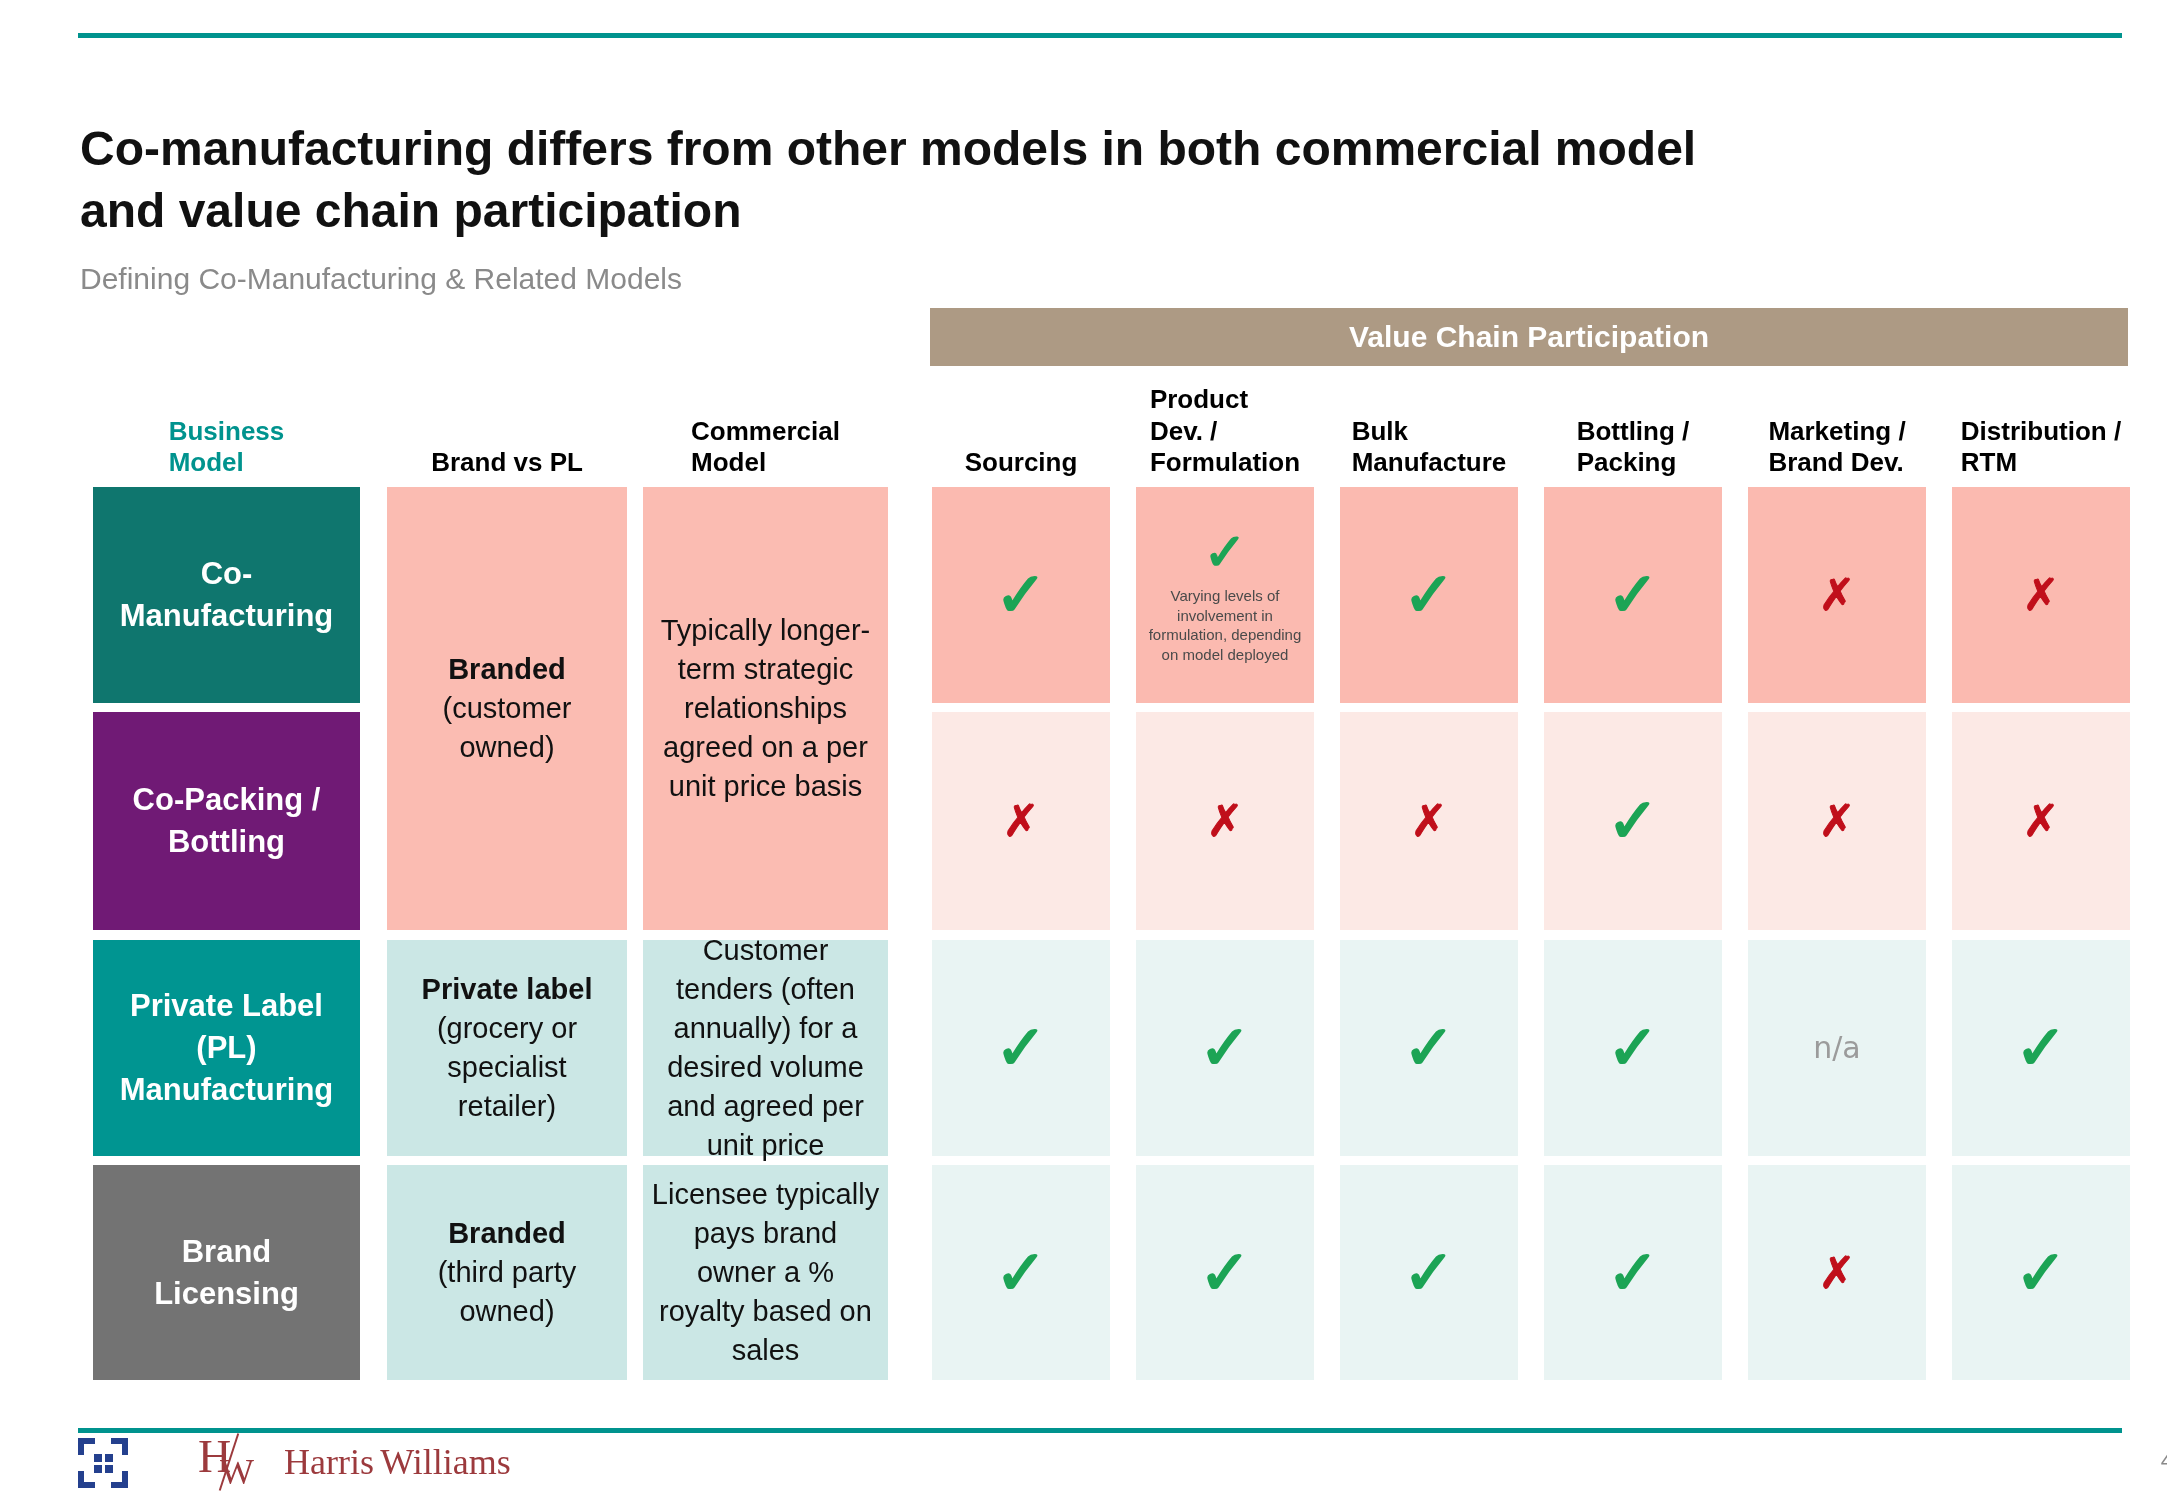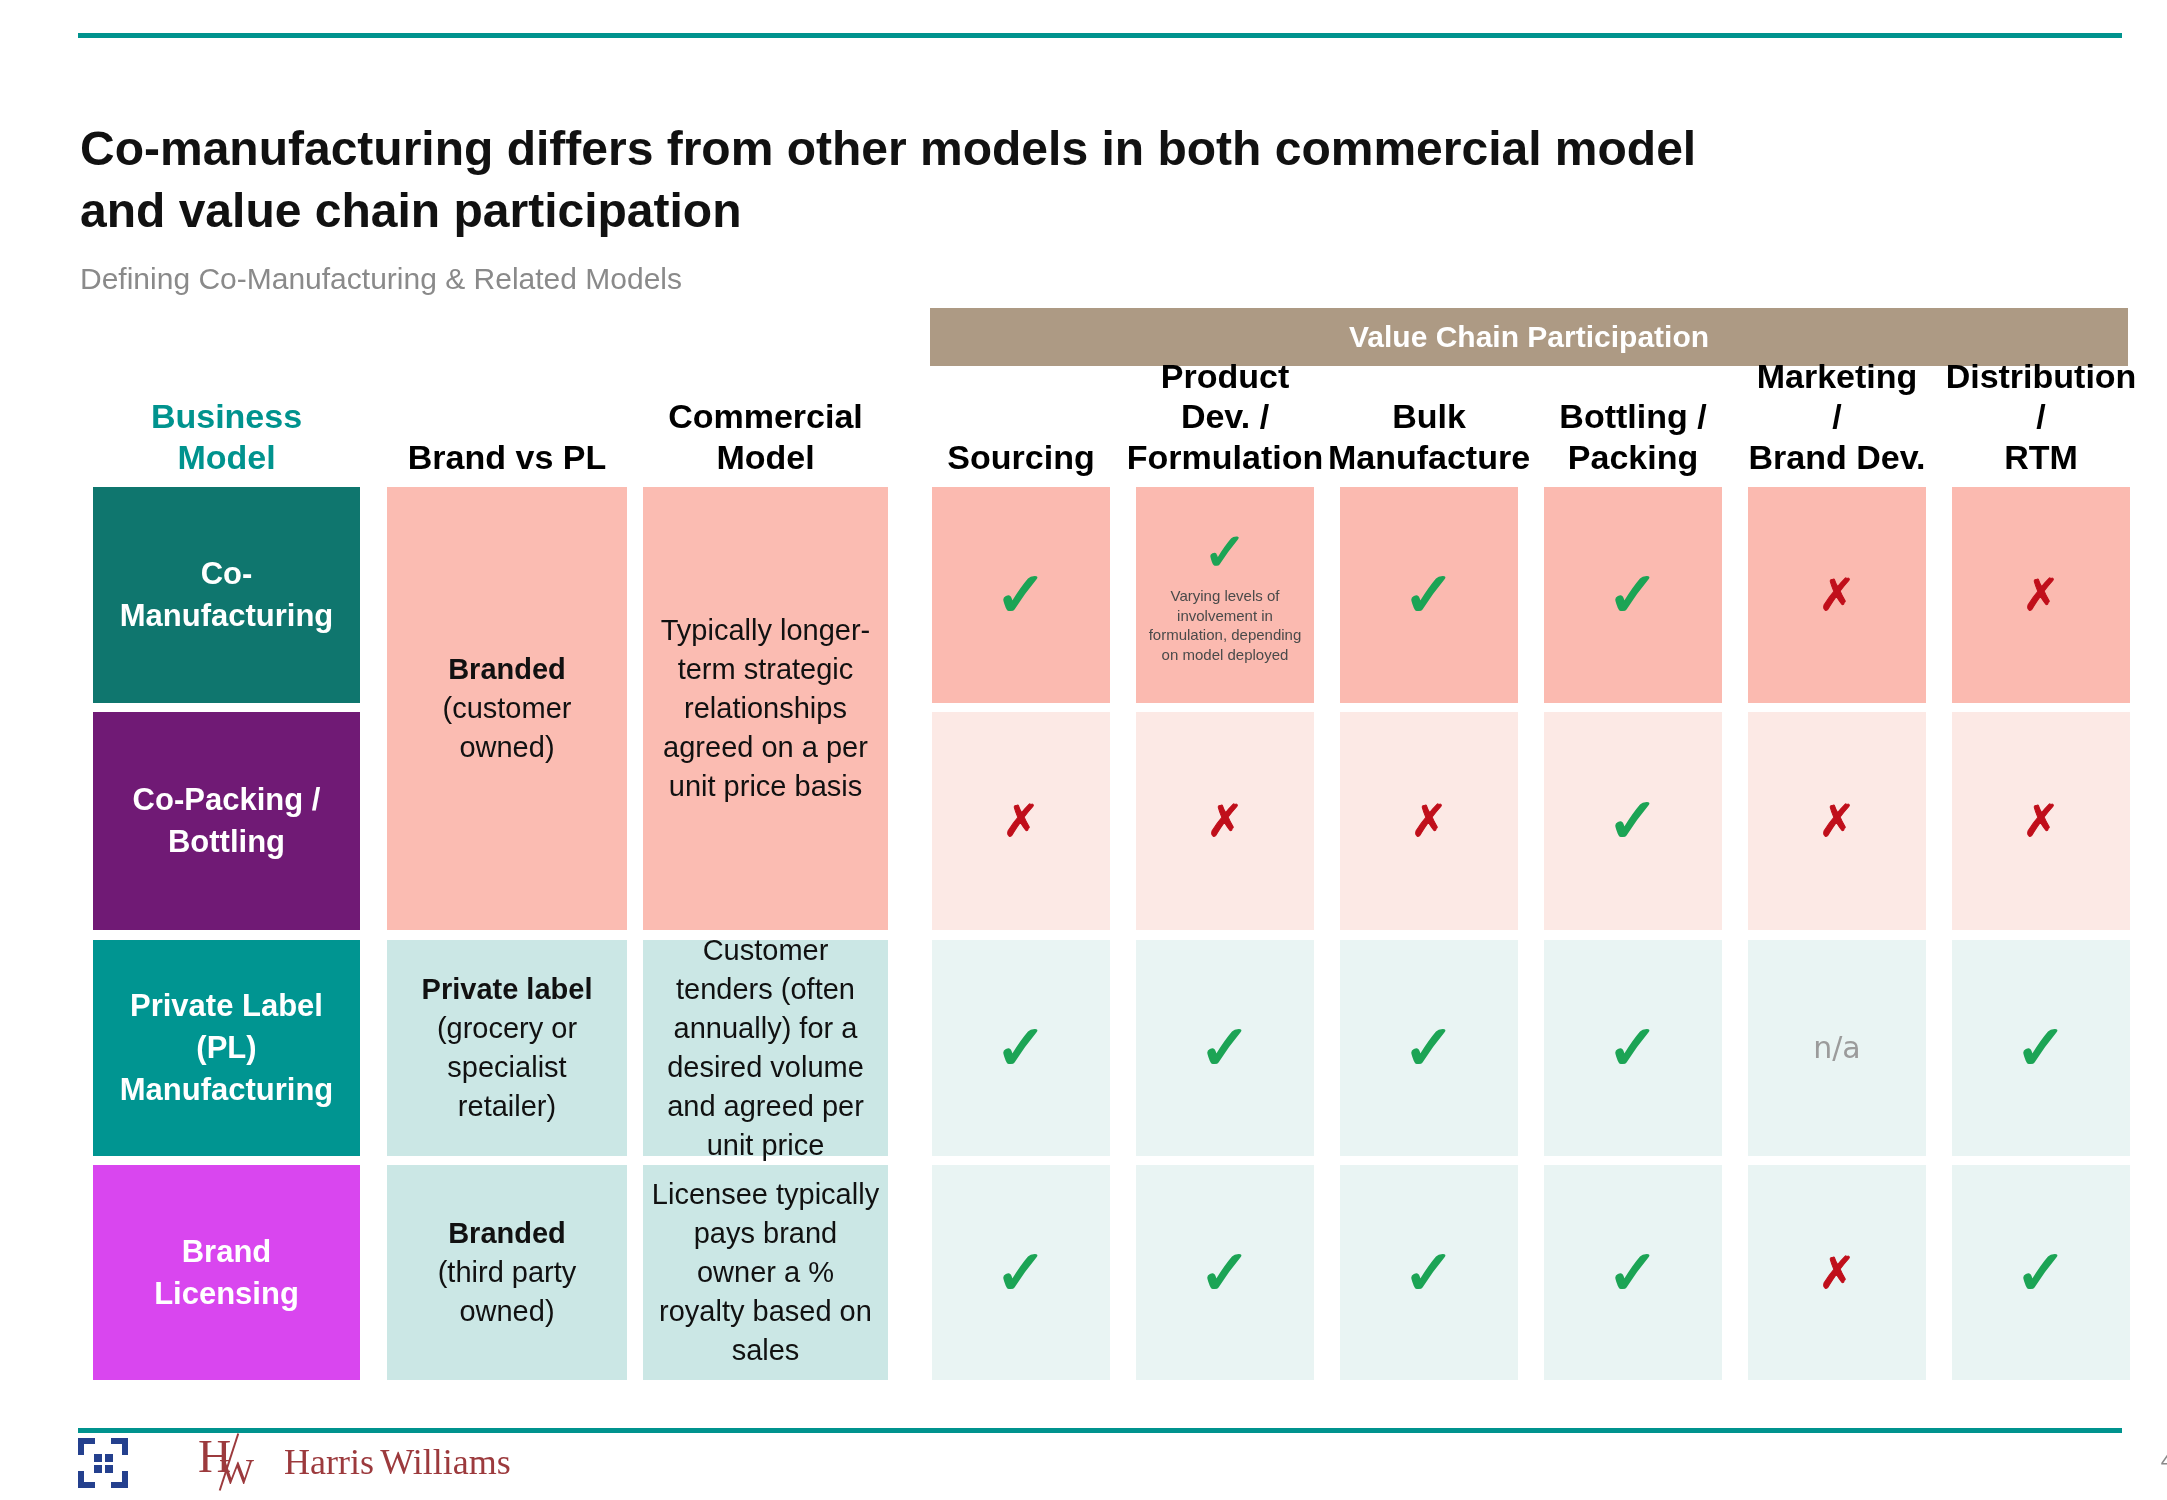--- a/index.html
+++ b/index.html
@@ -9,37 +9,37 @@
   .top-rule{position:absolute;left:78px;top:33px;width:2044px;height:5px;background:#00938E;}
 
   .title{position:absolute;left:80px;top:118px;margin:0;font-size:48px;font-weight:bold;
          color:#111;line-height:1.30;white-space:pre-line;}
   .subtitle{position:absolute;left:80px;top:262px;font-size:30px;font-weight:normal;color:#8A8A8A;}
 
   .band{position:absolute;left:930px;top:308px;width:1198px;height:58px;background:#AD9A84;
         color:#fff;font-weight:bold;font-size:30px;display:flex;align-items:center;justify-content:center;}
 
   .colh{position:absolute;top:372px;height:106px;display:flex;align-items:flex-end;justify-content:center;
-        text-align:center;font-weight:bold;font-size:34px;line-height:1.2;white-space:pre-line;color:#000;}
+        font-weight:bold;font-size:26px;line-height:1.2;white-space:pre-line;color:#000;}
   .h-model{left:93px;width:267px;color:#00938E;}
   .h-brand{left:387px;width:240px;}
   .h-comm{left:643px;width:245px;}
   .c0{left:932px;width:178px;}
   .c1{left:1136px;width:178px;}
   .c2{left:1340px;width:178px;}
   .c3{left:1544px;width:178px;}
   .c4{left:1748px;width:178px;}
   .c5{left:1952px;width:178px;}
 
   .model{position:absolute;left:93px;width:267px;display:flex;align-items:center;justify-content:center;
          text-align:center;color:#fff;font-weight:bold;font-size:31px;line-height:1.35;white-space:pre-line;}
   .mr0{top:487px;height:216px;background:#0f766e;}
   .mr1{top:712px;height:218px;background:#701a75;}
   .mr2{top:940px;height:216px;background:#009591;}
-  .mr3{top:1165px;height:215px;background:#d946ef;}
+  .mr3{top:1165px;height:215px;background:#737373;}
 
   .tcell{position:absolute;display:flex;align-items:center;justify-content:center;text-align:center;
          font-size:29px;line-height:1.35;color:#111;white-space:pre-line;padding:0 6px;box-sizing:border-box;}
   .brandcol{left:387px;width:240px;}
   .commcol{left:643px;width:245px;}
   .span12{top:487px;height:443px;}
   .rowr2{top:940px;height:216px;}
   .rowr3{top:1165px;height:215px;}
   .bg-pink{background:#FBBCB2;}
   .bg-mint{background:#CBE7E5;}

